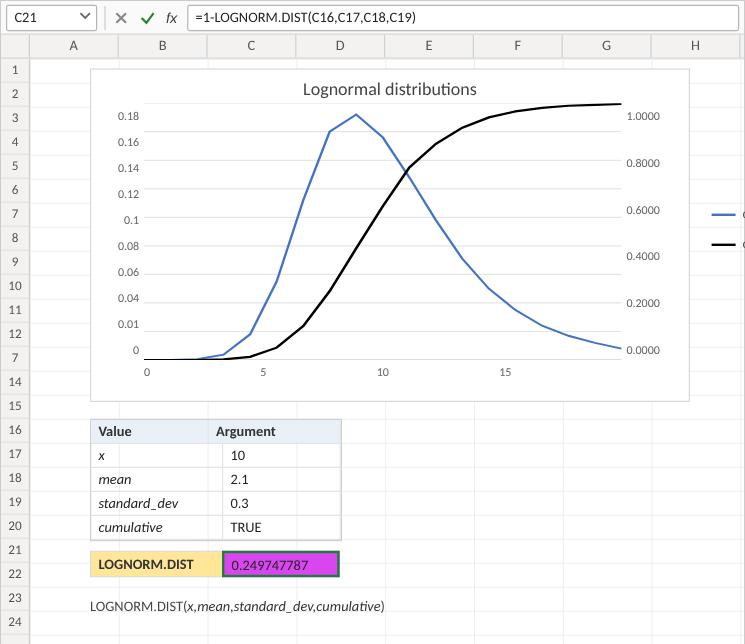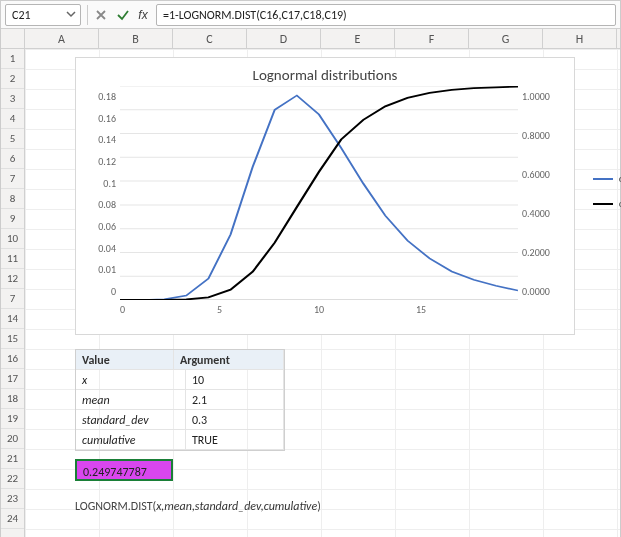--- a/index.html
+++ b/index.html
@@ -220,20 +220,21 @@
             <div class="cell c1 ital">standard_dev</div>
             <div class="cell c2">0.3</div>
           </div>
         <div class="row">
             <div class="cell c1 ital">cumulative</div>
             <div class="cell c2">TRUE</div>
           </div>
       </div>
 
       <div class="result">
+        <div class="label">LOGNORM.DIST</div>
         <div class="value">0.249747787</div>
       </div>
 
       <div class="syntax">
         <span>LOGNORM.DIST(</span><span class="args">x,mean,standard_dev,cumulative</span><span>)</span>
       </div>
 
     </div>
   </div>
 </div>

